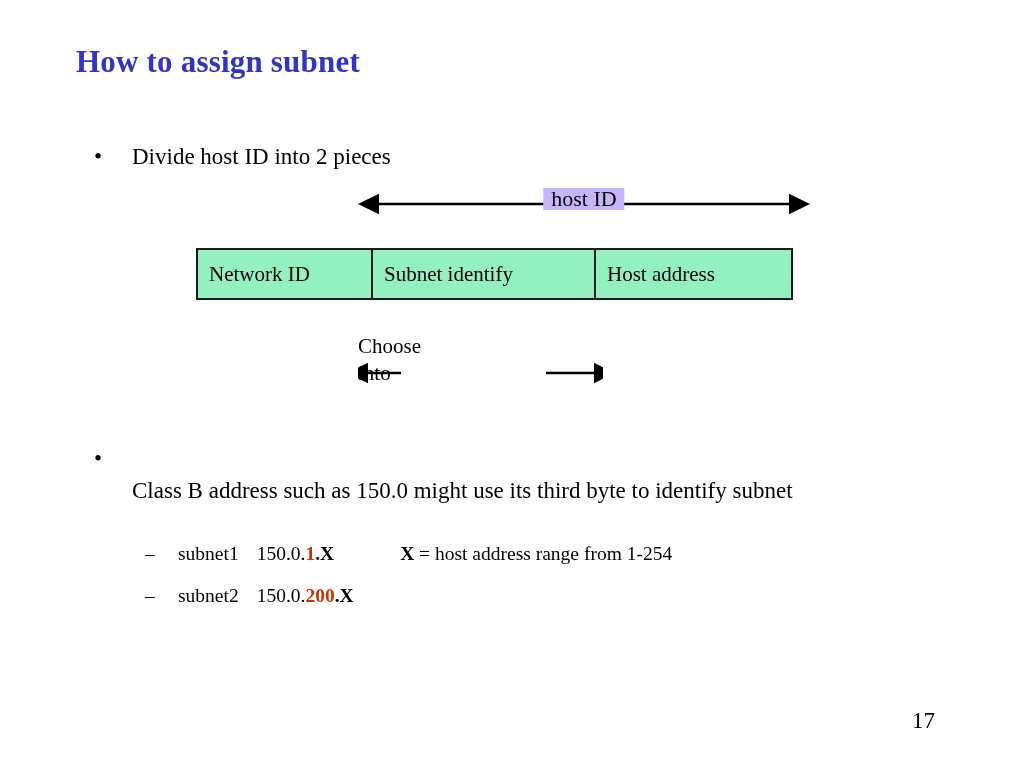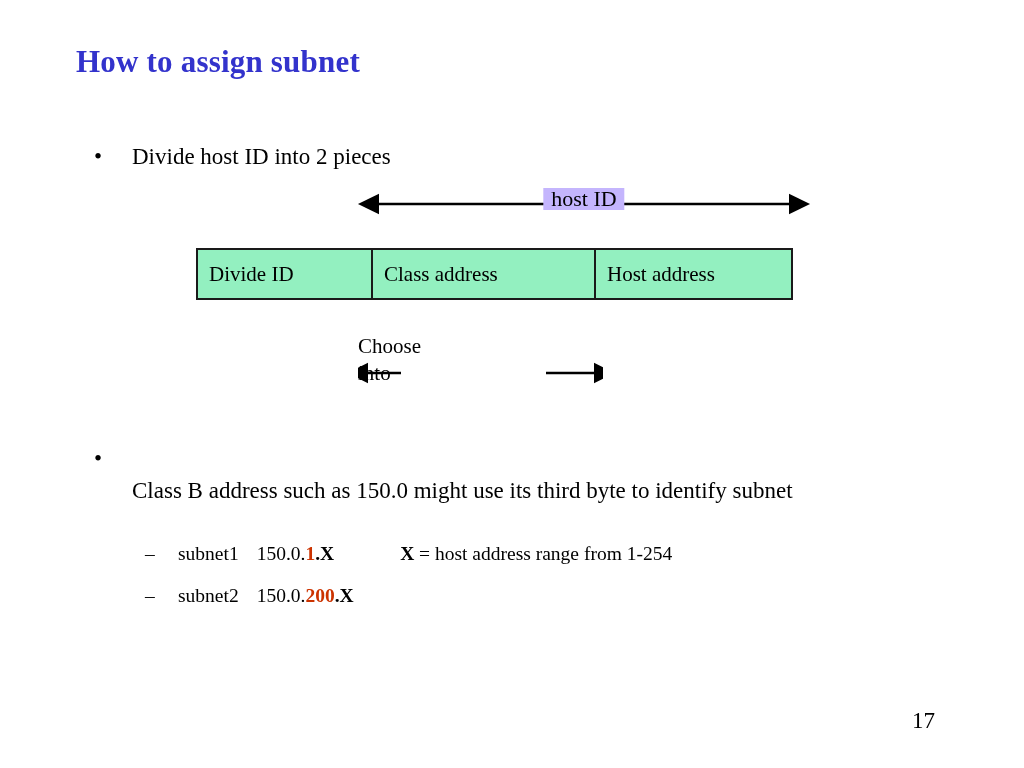--- a/index.html
+++ b/index.html
@@ -197,22 +197,22 @@
           <path d="M0.5,0.6 L8.6,4.5 L0.5,8.4 Z" fill="#000000"></path>
         </marker>
       </defs>
       <line x1="9" y1="16" x2="214" y2="16" stroke="#000000" stroke-width="2.6" marker-start="url(#ahL)"></line>
       <line x1="214" y1="16" x2="419" y2="16" stroke="#000000" stroke-width="2.6" marker-end="url(#ahR)"></line>
     </svg>
     <div id="hostid-label">host ID</div>
   </div>
 
   <div id="field-table">
-    <div class="cell c1">Divide ID</div>
-    <div class="cell c2">Class address</div>
+    <div class="cell c1">Network ID</div>
+    <div class="cell c2">Subnet identify</div>
     <div class="cell c3">Host address</div>
   </div>
 
   <div id="choose-block">
     <div>Choose</div>
     <div>into</div>
   </div>
   <svg id="choose-arrows" width="245" height="26" viewBox="0 0 245 26">
     <defs>
       <marker id="ahL2" markerWidth="9" markerHeight="9" refX="8.5" refY="4.5" orient="auto">

